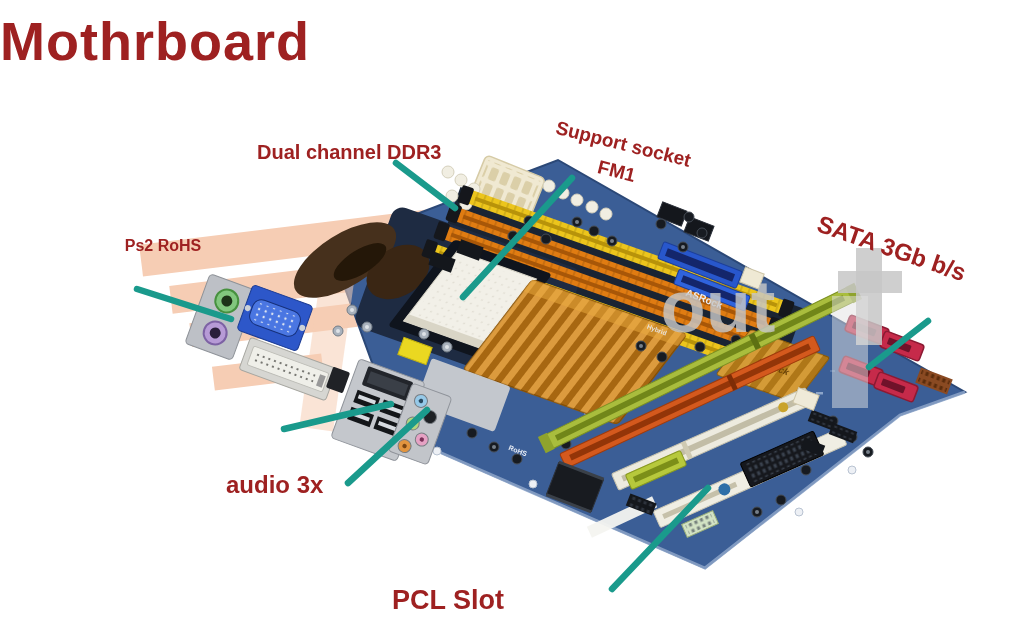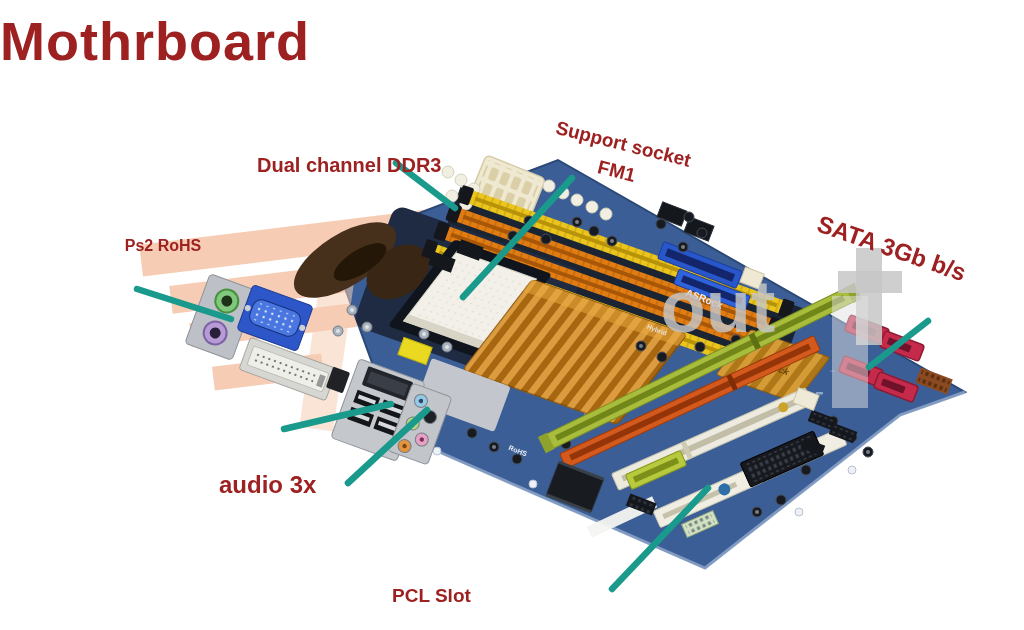--- a/index.html
+++ b/index.html
@@ -16,27 +16,27 @@
   .title{
     position:absolute;left:0;top:10px;width:100%;
     font-size:54px;font-weight:bold;letter-spacing:1px;
     color:var(--label-red);
   }
   .lbl{
     position:absolute;color:var(--label-red);font-weight:bold;line-height:1.25;
     white-space:nowrap;
   }
   .lbl.center{text-align:center;white-space:normal;}
-  .lbl-ddr3{left:257px;top:153px;font-size:20px;}
+  .lbl-ddr3{left:257px;top:140px;font-size:20px;}
   .lbl-socket{left:532px;top:130px;width:176px;font-size:19px;transform:rotate(14deg);line-height:1.45;}
   .lbl-ps2{left:88px;top:234px;width:150px;font-size:16px;line-height:1.55;}
   .lbl-sata{left:812px;top:244px;width:220px;font-size:24px;transform:rotate(19deg);}
   .lbl-usb{left:155px;top:410px;font-size:24px;}
-  .lbl-audio{left:219px;top:470px;font-size:24px;}
-  .lbl-pcl{left:392px;top:584px;font-size:19px;}
+  .lbl-audio{left:226px;top:470px;font-size:24px;}
+  .lbl-pcl{left:392px;top:584px;font-size:27px;}
   .pointer{stroke:var(--pointer-teal);stroke-width:6.5;stroke-linecap:round;}
   .pcb{fill:var(--pcb-blue);}
   .peach{fill:var(--watermark-peach);}
   .wmgray{fill:var(--watermark-gray);}
   .silk{font-family:"Liberation Sans",sans-serif;fill:#e9edf5;font-weight:bold;}
 </style>
 </head>
 <body>
 
 <div class="stage">

